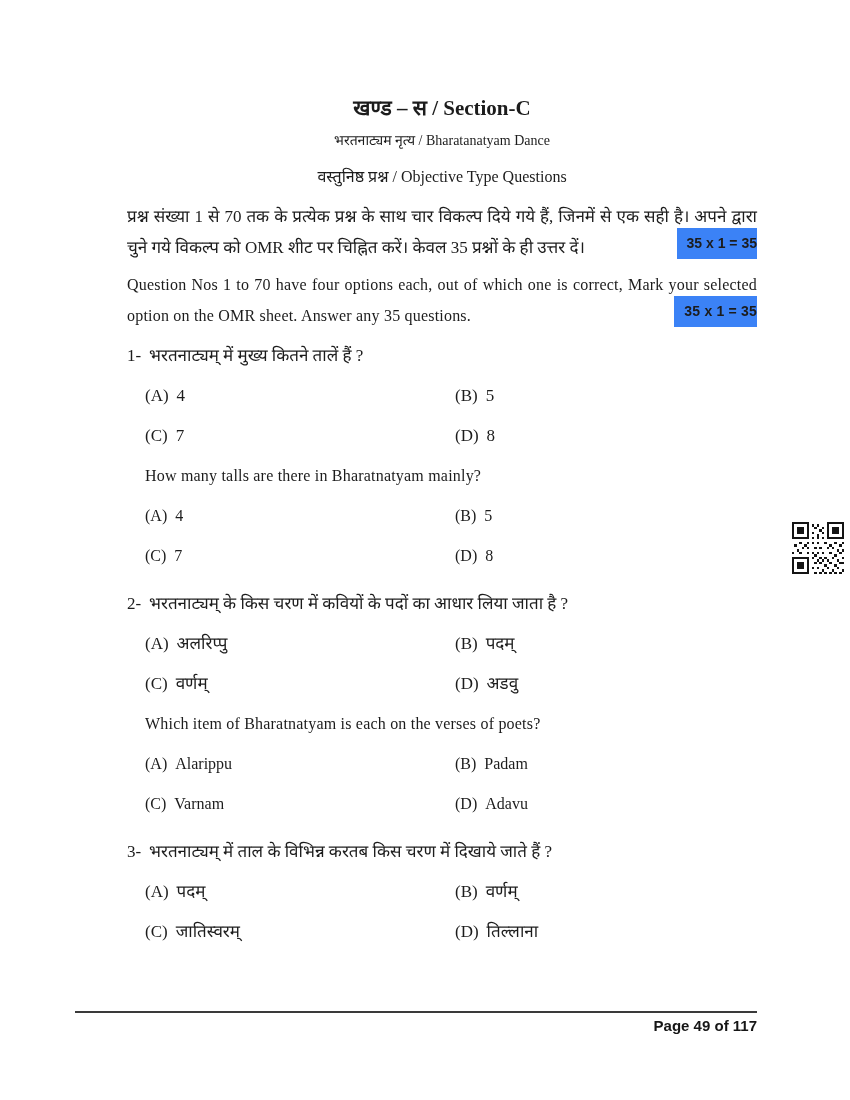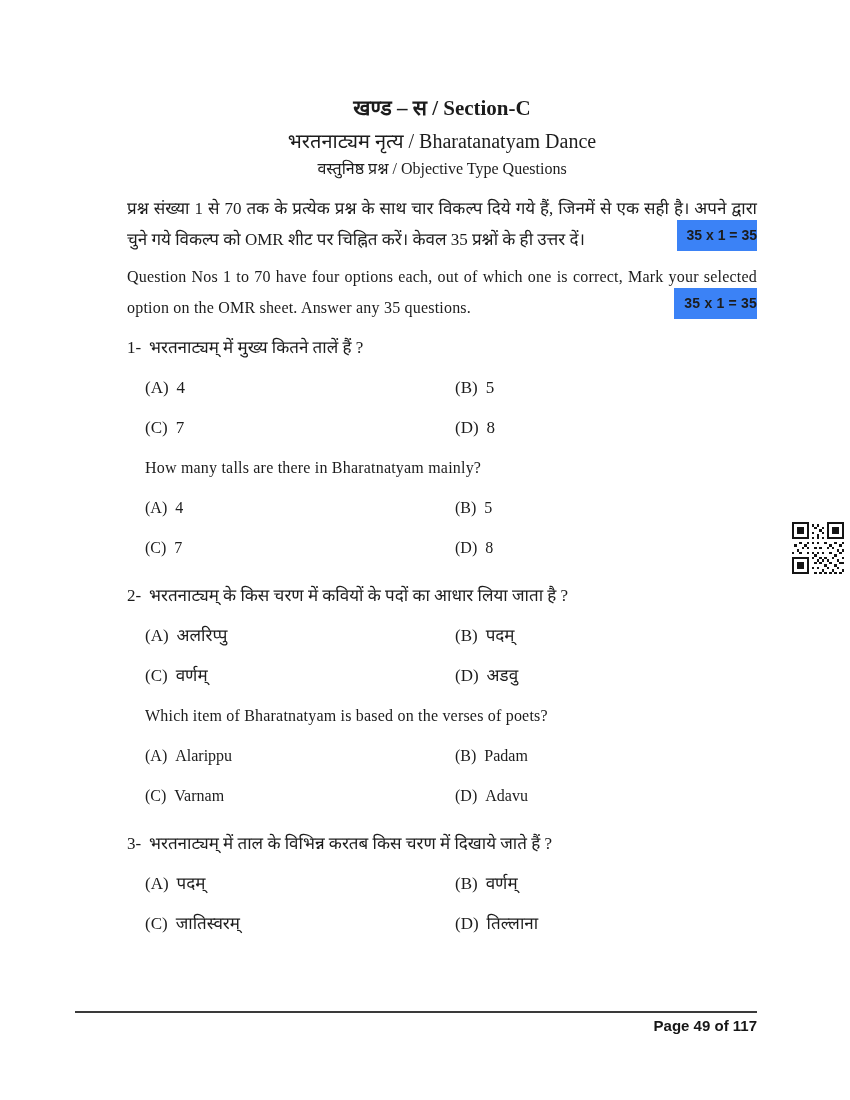--- a/index.html
+++ b/index.html
@@ -13,21 +13,21 @@
   }
   .page { position: absolute; inset: 0; background: #fff; }
   .content {
     position: absolute;
     left: 127px; top: 96px;
     width: 630px;
   }
   
   .hdr { text-align: center; }
   .hdr-section  { font-size: 21px; font-weight: bold; line-height: 24px; margin-bottom: 10px; }
-  .hdr-subject  { font-size: 20px; line-height: 22px; margin-bottom: 6px; }
+  .hdr-subject  { font-size: 14px; line-height: 22px; margin-bottom: 14px; }
   .hdr-part     { font-size: 16px; line-height: 22px; margin-bottom: 13px; }
   .hdr-qtype    { font-size: 16px; line-height: 22px; margin-bottom: 0; }
   
   .para {
     position: relative;
     text-align: justify;
     line-height: 31px;
   }
   .para-hi { font-size: 17px; margin-top: 13px; }
   .para-en { font-size: 16px; margin-top: 6px; letter-spacing: 0.2px; }
@@ -159,21 +159,21 @@
         </div>
         <div class="option">
           <span class="opt-label">(C)</span>
           <span class="opt-text">वर्णम्</span>
         </div>
         <div class="option">
           <span class="opt-label">(D)</span>
           <span class="opt-text">अडवु</span>
         </div>
       </div>
-      <div class="q-en">Which item of Bharatnatyam is based on the verses of poets?</div>
+      <div class="q-en">Which item of Bharatnatyam is each on the verses of poets?</div>
       <div class="options en">
         <div class="option">
           <span class="opt-label">(A)</span>
           <span class="opt-text">Alarippu</span>
         </div>
         <div class="option">
           <span class="opt-label">(B)</span>
           <span class="opt-text">Padam</span>
         </div>
         <div class="option">

